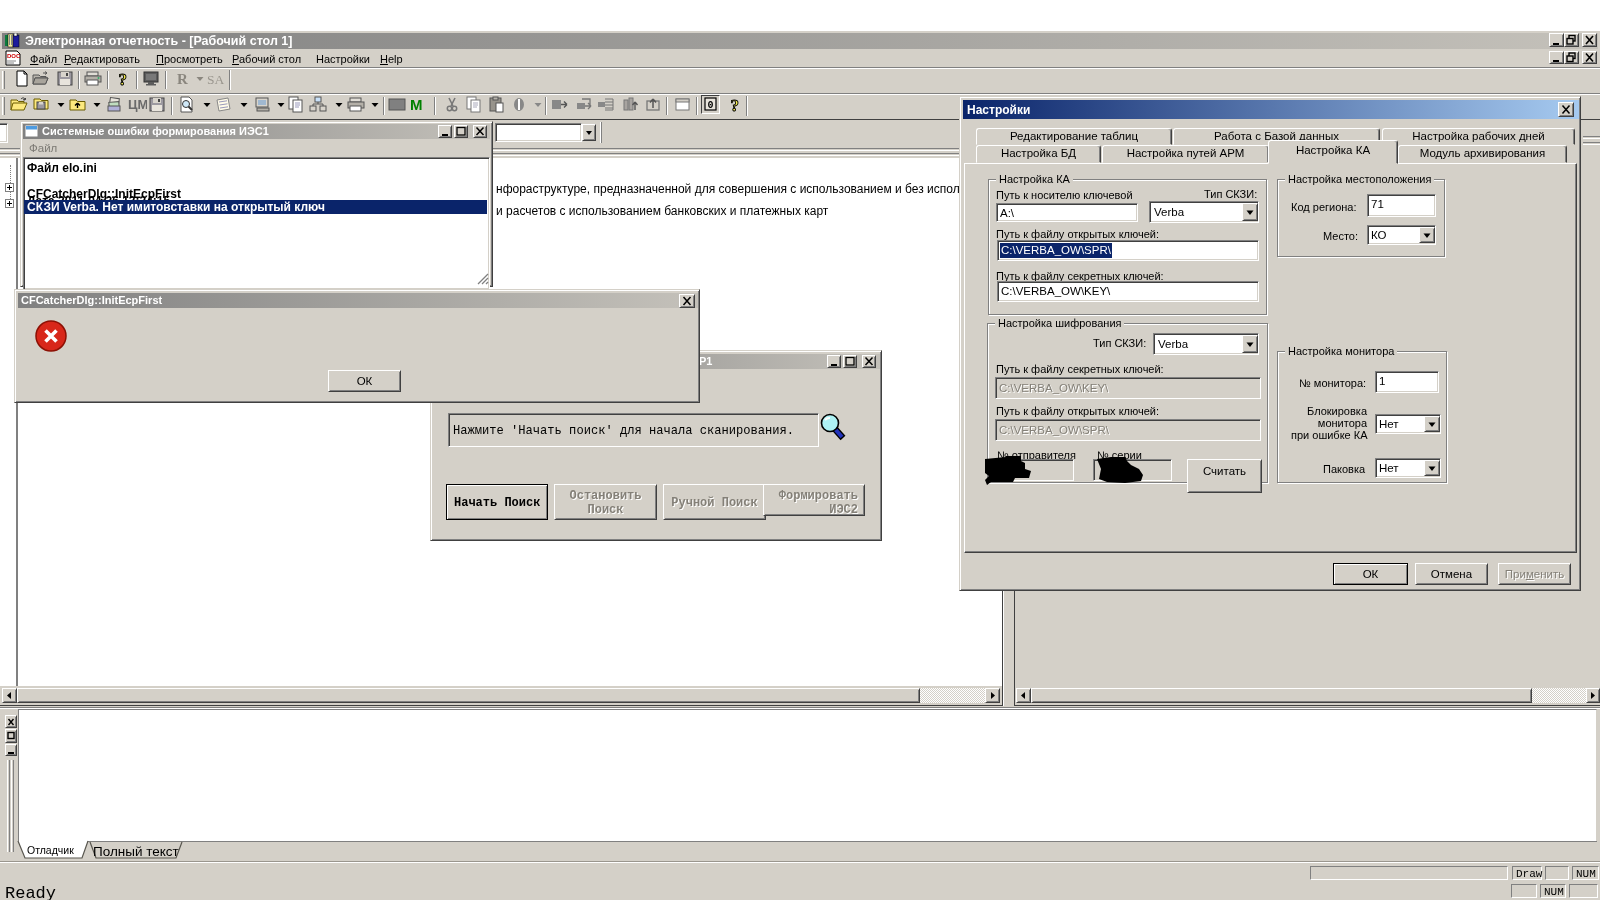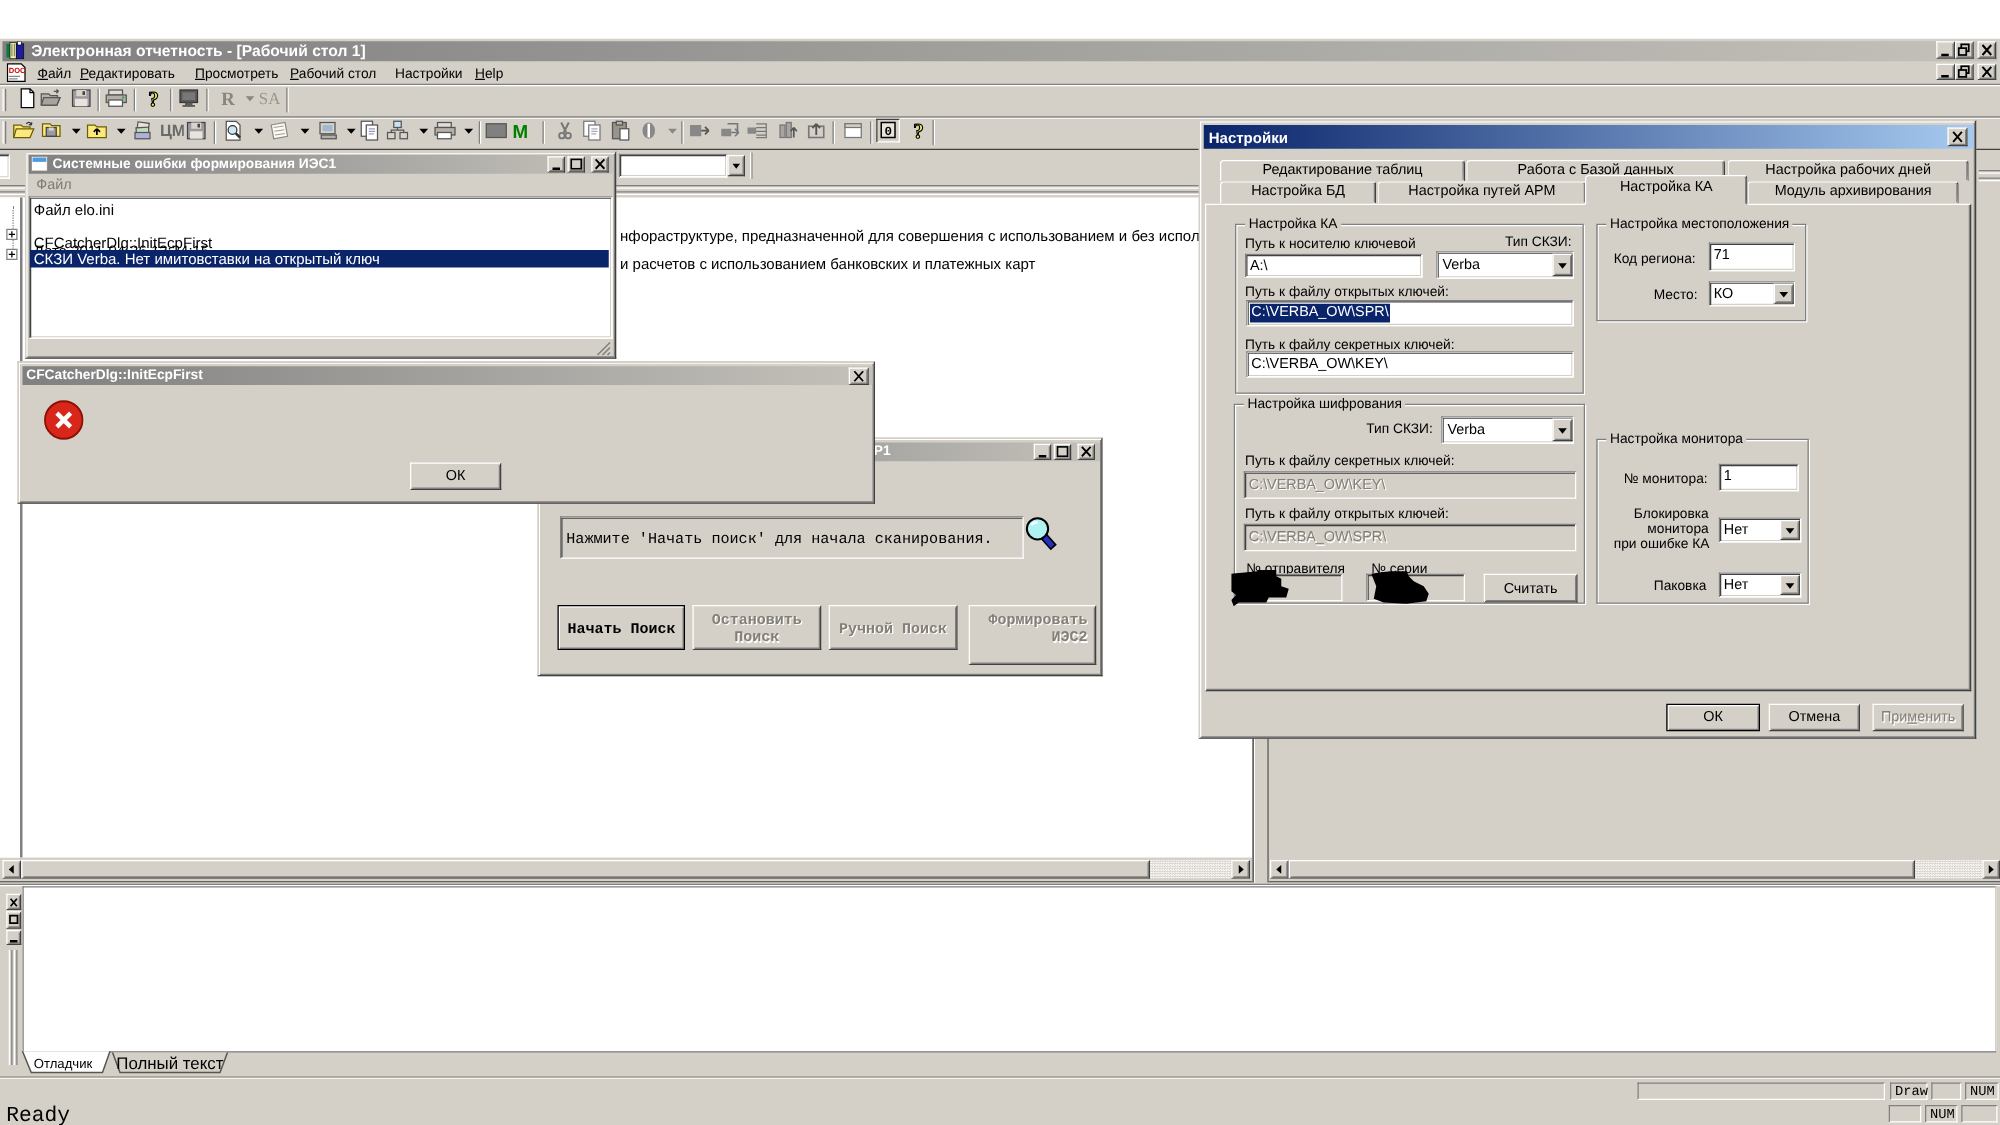--- a/index.html
+++ b/index.html
@@ -511,21 +511,21 @@
       <svg width="12" height="11" viewBox="0 0 12 11">
         <rect x="2" y="1.5" width="8" height="7.5" fill="none" stroke="#000" stroke-width="1.3"></rect>
       </svg>
     </div>
   <div class="abs capbtn" style="left:452px; top:3px; width:14px; height:13px;">
       <svg width="12" height="11" viewBox="0 0 12 11">
         <path d="M2.5 1.5 L9.5 9 M9.5 1.5 L2.5 9" stroke="#000" stroke-width="1.5"></path>
       </svg>
     </div>
   <div class="abs" style="left:8px; top:20px; font-size:11.5px; color:#7c7a74;">Файл</div>
-  <div class="abs sunken" style="left:2px; top:35px; width:467px; height:114px;">
+  <div class="abs sunken" style="left:2px; top:35px; width:467px; height:133px;font-weight:bold;">
     <div class="abs" style="left:3px; top:3px; font-size:12px; white-space:nowrap;">Файл elo.ini</div>
     <div class="abs" style="left:3px; top:16px; font-size:12px; white-space:nowrap;margin-top:20px;">Дата 2011-04-26 13:24:15</div>
     <div class="abs" style="left:3px; top:29px; font-size:12px; white-space:nowrap;">CFCatcherDlg::InitEcpFirst</div>
     <div class="abs" style="left:0px; top:42px; width:463px; height:14px; background:#0a246a;">
         <span style="color:#fff; font-size:12px; position:absolute; left:3px; top:0px; white-space:nowrap;">СКЗИ Verba. Нет имитовставки на открытый ключ</span>
       </div>
   </div>
   <div class="abs" style="left:456px; top:151px; width:12px; height:12px;">
       <svg width="12" height="12" viewBox="0 0 12 12">
         <path d="M11 1 L1 11 M11 5 L5 11 M11 9 L9 11" stroke="#808080" stroke-width="1.3"></path>
@@ -562,21 +562,21 @@
   </div>
   <div class="abs" style="left:15px; top:133px; width:102px; height:36px; background:#d4d0c8; border:1px solid #000; box-shadow: inset 1px 1px 0 #fff, inset -1px -1px 0 #808080;">
     <div class="abs mono" style="left:7px; top:11px; font-size:12px; font-weight:bold; white-space:nowrap;">Начать Поиск</div>
   </div>
   <div class="abs btn" style="left:123px; top:133px; width:103px; height:36px;">
     <div class="abs mono dis" style="left:0; top:4px; width:100%; text-align:center; font-size:12px; font-weight:bold;">Остановить<br>Поиск</div>
   </div>
   <div class="abs btn" style="left:232px; top:133px; width:103px; height:36px;">
     <div class="abs mono dis" style="left:0; top:11px; width:100%; text-align:center; font-size:12px; font-weight:bold;">Ручной Поиск</div>
   </div>
-  <div class="abs btn" style="left:344px; top:133px; width:102px; height:48px;">
+  <div class="abs btn" style="left:332px; top:133px; width:102px; height:32px;">
     <div class="abs mono dis" style="left:0; top:4px; width:94px; text-align:right; font-size:12px; font-weight:bold;">Формировать<br>ИЭС2</div>
   </div>
 </div>
 
 <div class="abs frame" id="win3" style="left:14px; top:289px; width:686px; height:114px;">
   <div class="abs graycap" style="left:3px; top:3px; width:680px; height:15px;"></div>
   <div class="abs ttxt" style="left:6px; top:4px;">CFCatcherDlg::InitEcpFirst</div>
   <div class="abs capbtn" style="left:664px; top:4px; width:16px; height:14px;">
       <svg width="14" height="12" viewBox="0 0 14 12">
         <path d="M3.5 2 L10.5 10 M10.5 2 L3.5 10" stroke="#000" stroke-width="1.5"></path>
@@ -684,21 +684,21 @@
       <div class="abs dis" style="left:3px; top:4px; font-size:11.5px;">C:\VERBA_OW\KEY\</div>
     </div>
   <div class="abs lbl" style="left:36px; top:308px;">Путь к файлу открытых ключей:</div>
   <div class="abs sunken" style="left:35px; top:322px; width:266px; height:22px; background:#d4d0c8;">
       <div class="abs dis" style="left:3px; top:4px; font-size:11.5px;">C:\VERBA_OW\SPR\</div>
     </div>
   <div class="abs lbl" style="left:37px; top:352px;">№ отправителя</div>
   <div class="abs lbl" style="left:137px; top:352px;">№ серии</div>
   <div class="abs sunken" style="left:28px; top:362px; width:86px; height:22px; background:#d4d0c8;"></div>
   <div class="abs sunken" style="left:133px; top:362px; width:79px; height:22px; background:#d4d0c8;"></div>
-  <div class="abs btn" style="left:227px; top:362px; width:75px; height:23px;text-decoration:underline;">
+  <div class="abs btn" style="left:227px; top:362px; width:75px; height:34px;text-decoration:underline;">
       <div class="abs" style="left:0; top:5px; width:100%; text-align:center; font-size:11.5px;">Считать</div>
     </div>
 
   <div class="abs" style="left:25px; top:359px; width:50px; height:30px;">
     <svg width="50" height="30" viewBox="0 0 50 30">
         <path d="M0 3 L21 1 L21 -1 L36 -1 L36 5 L40 7 L40 13 L46 15 L44 22 L30 22 L28 26 L6 26 L2 29 L0 24 L4 20 L0 17 Z" fill="#000"></path>
       </svg>
   </div>
   <div class="abs" style="left:137px; top:360px; width:48px; height:28px;">
     <svg width="48" height="28" viewBox="0 0 48 28">

